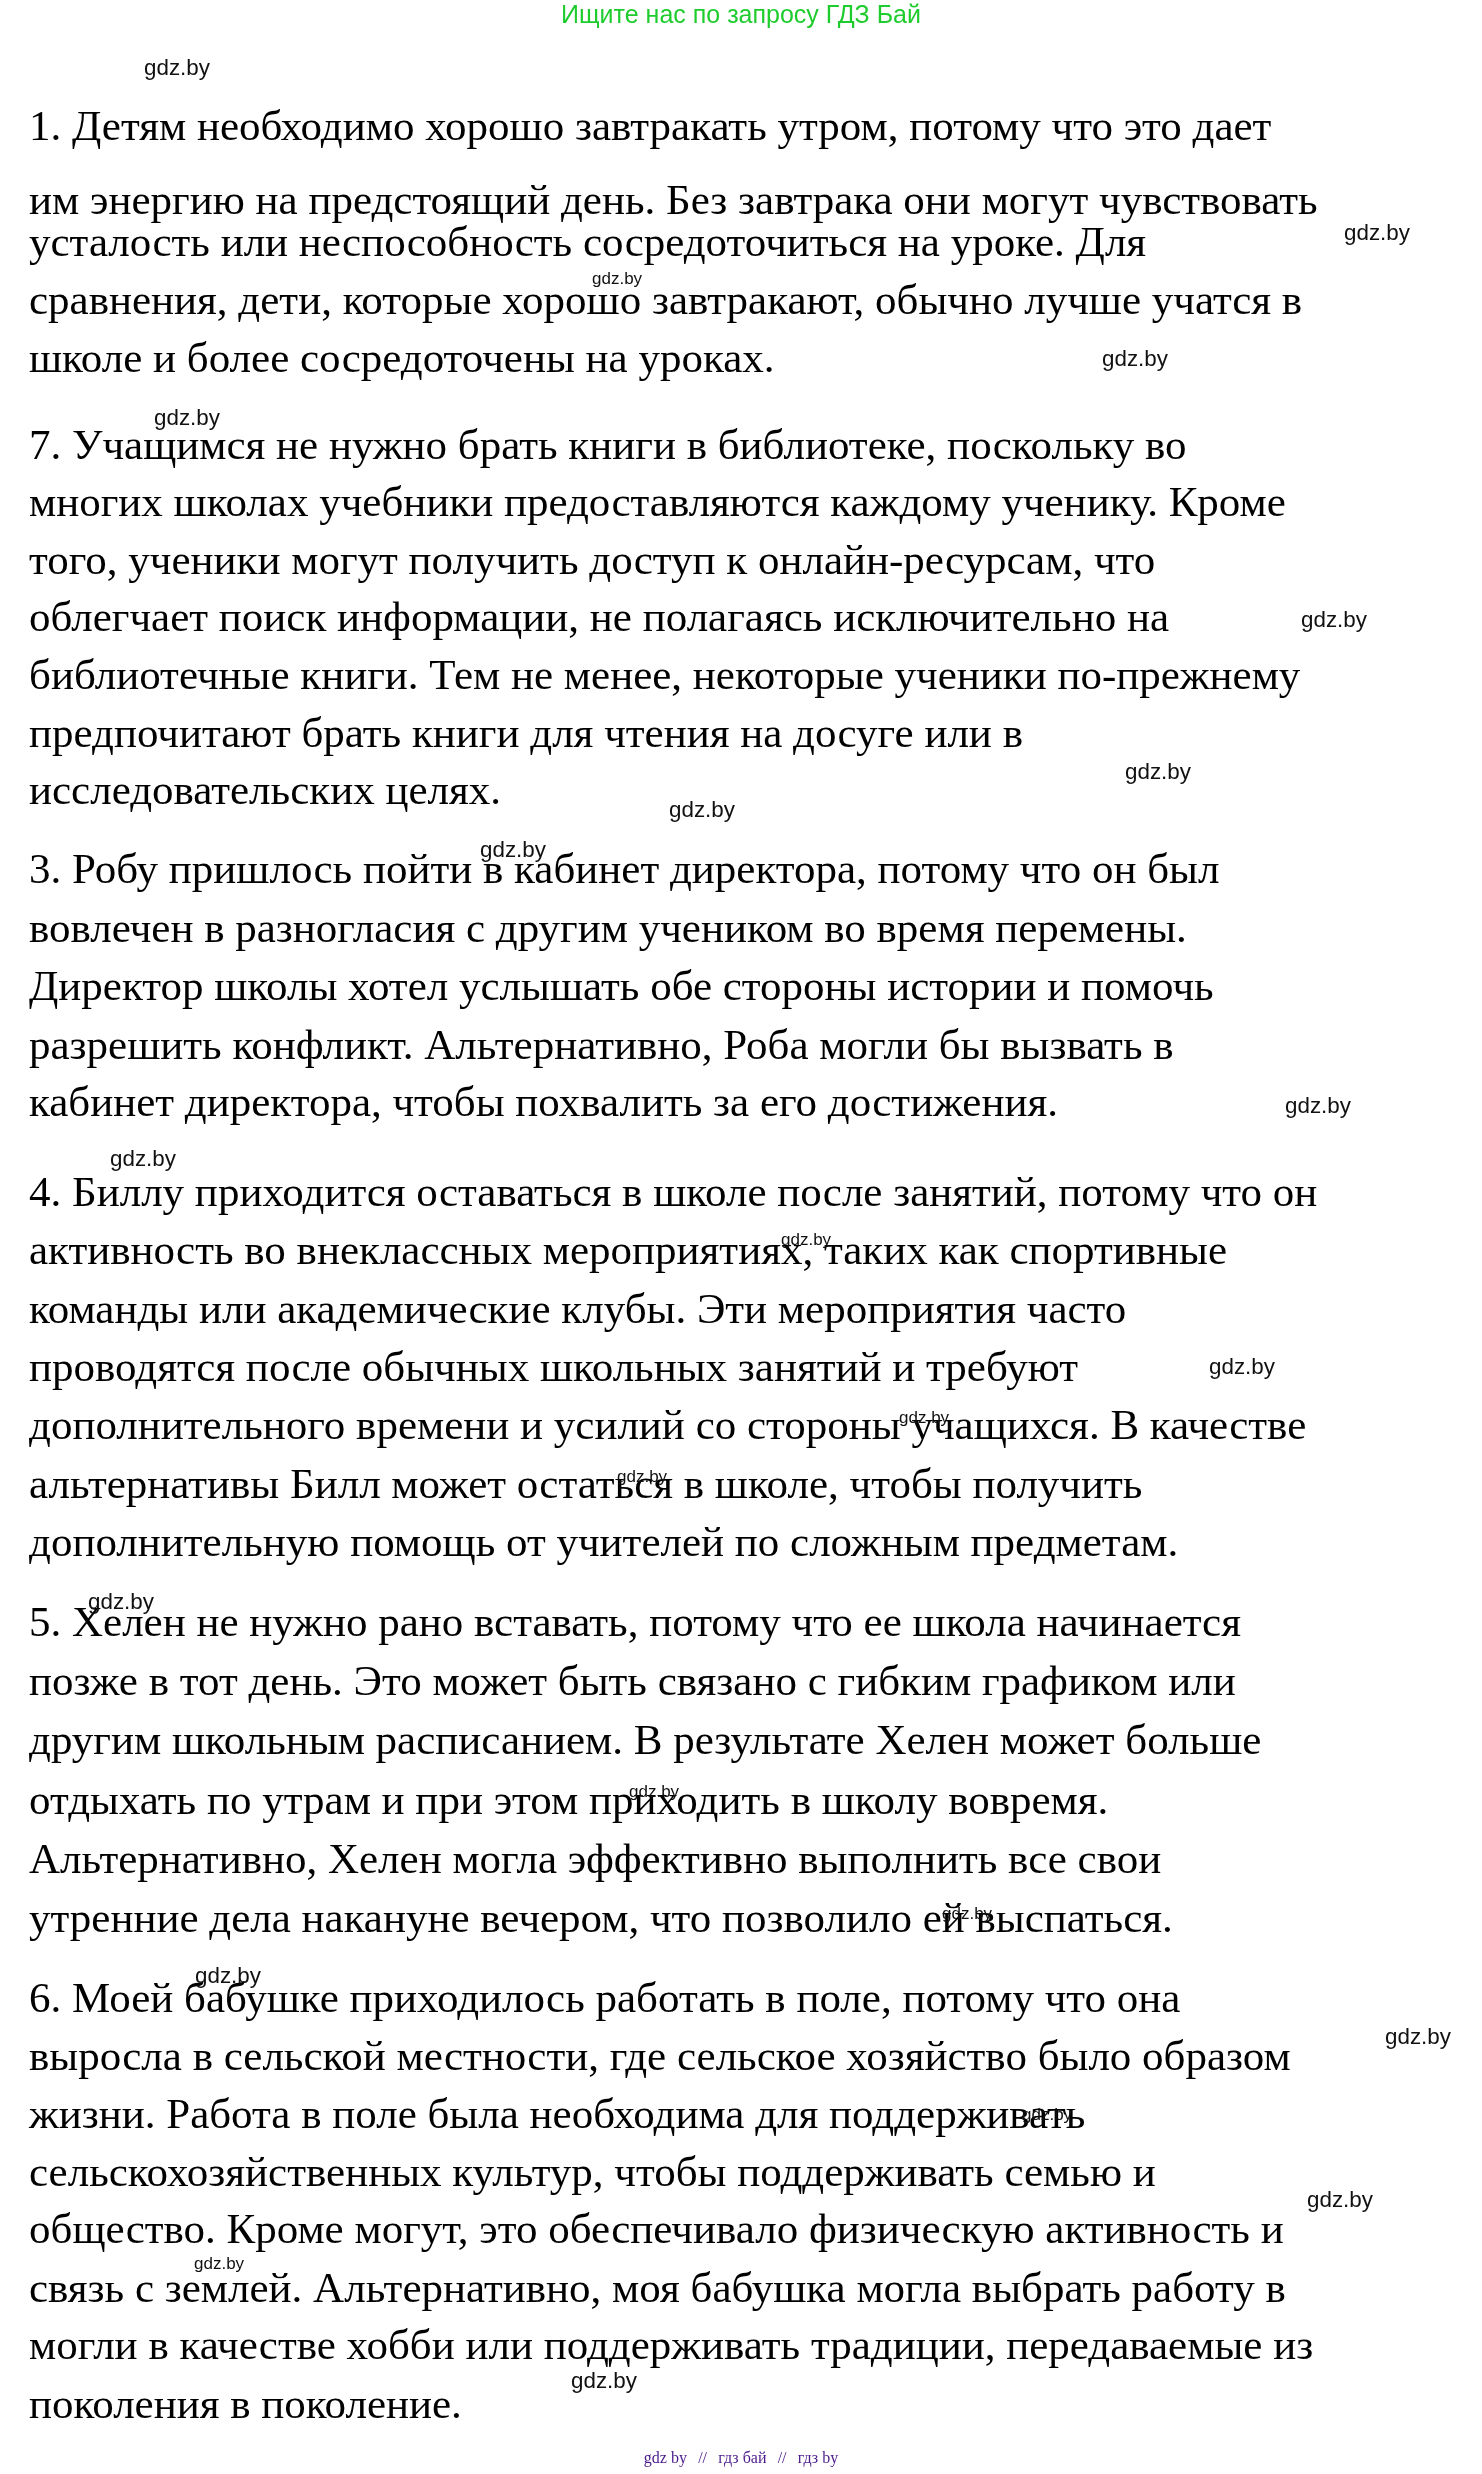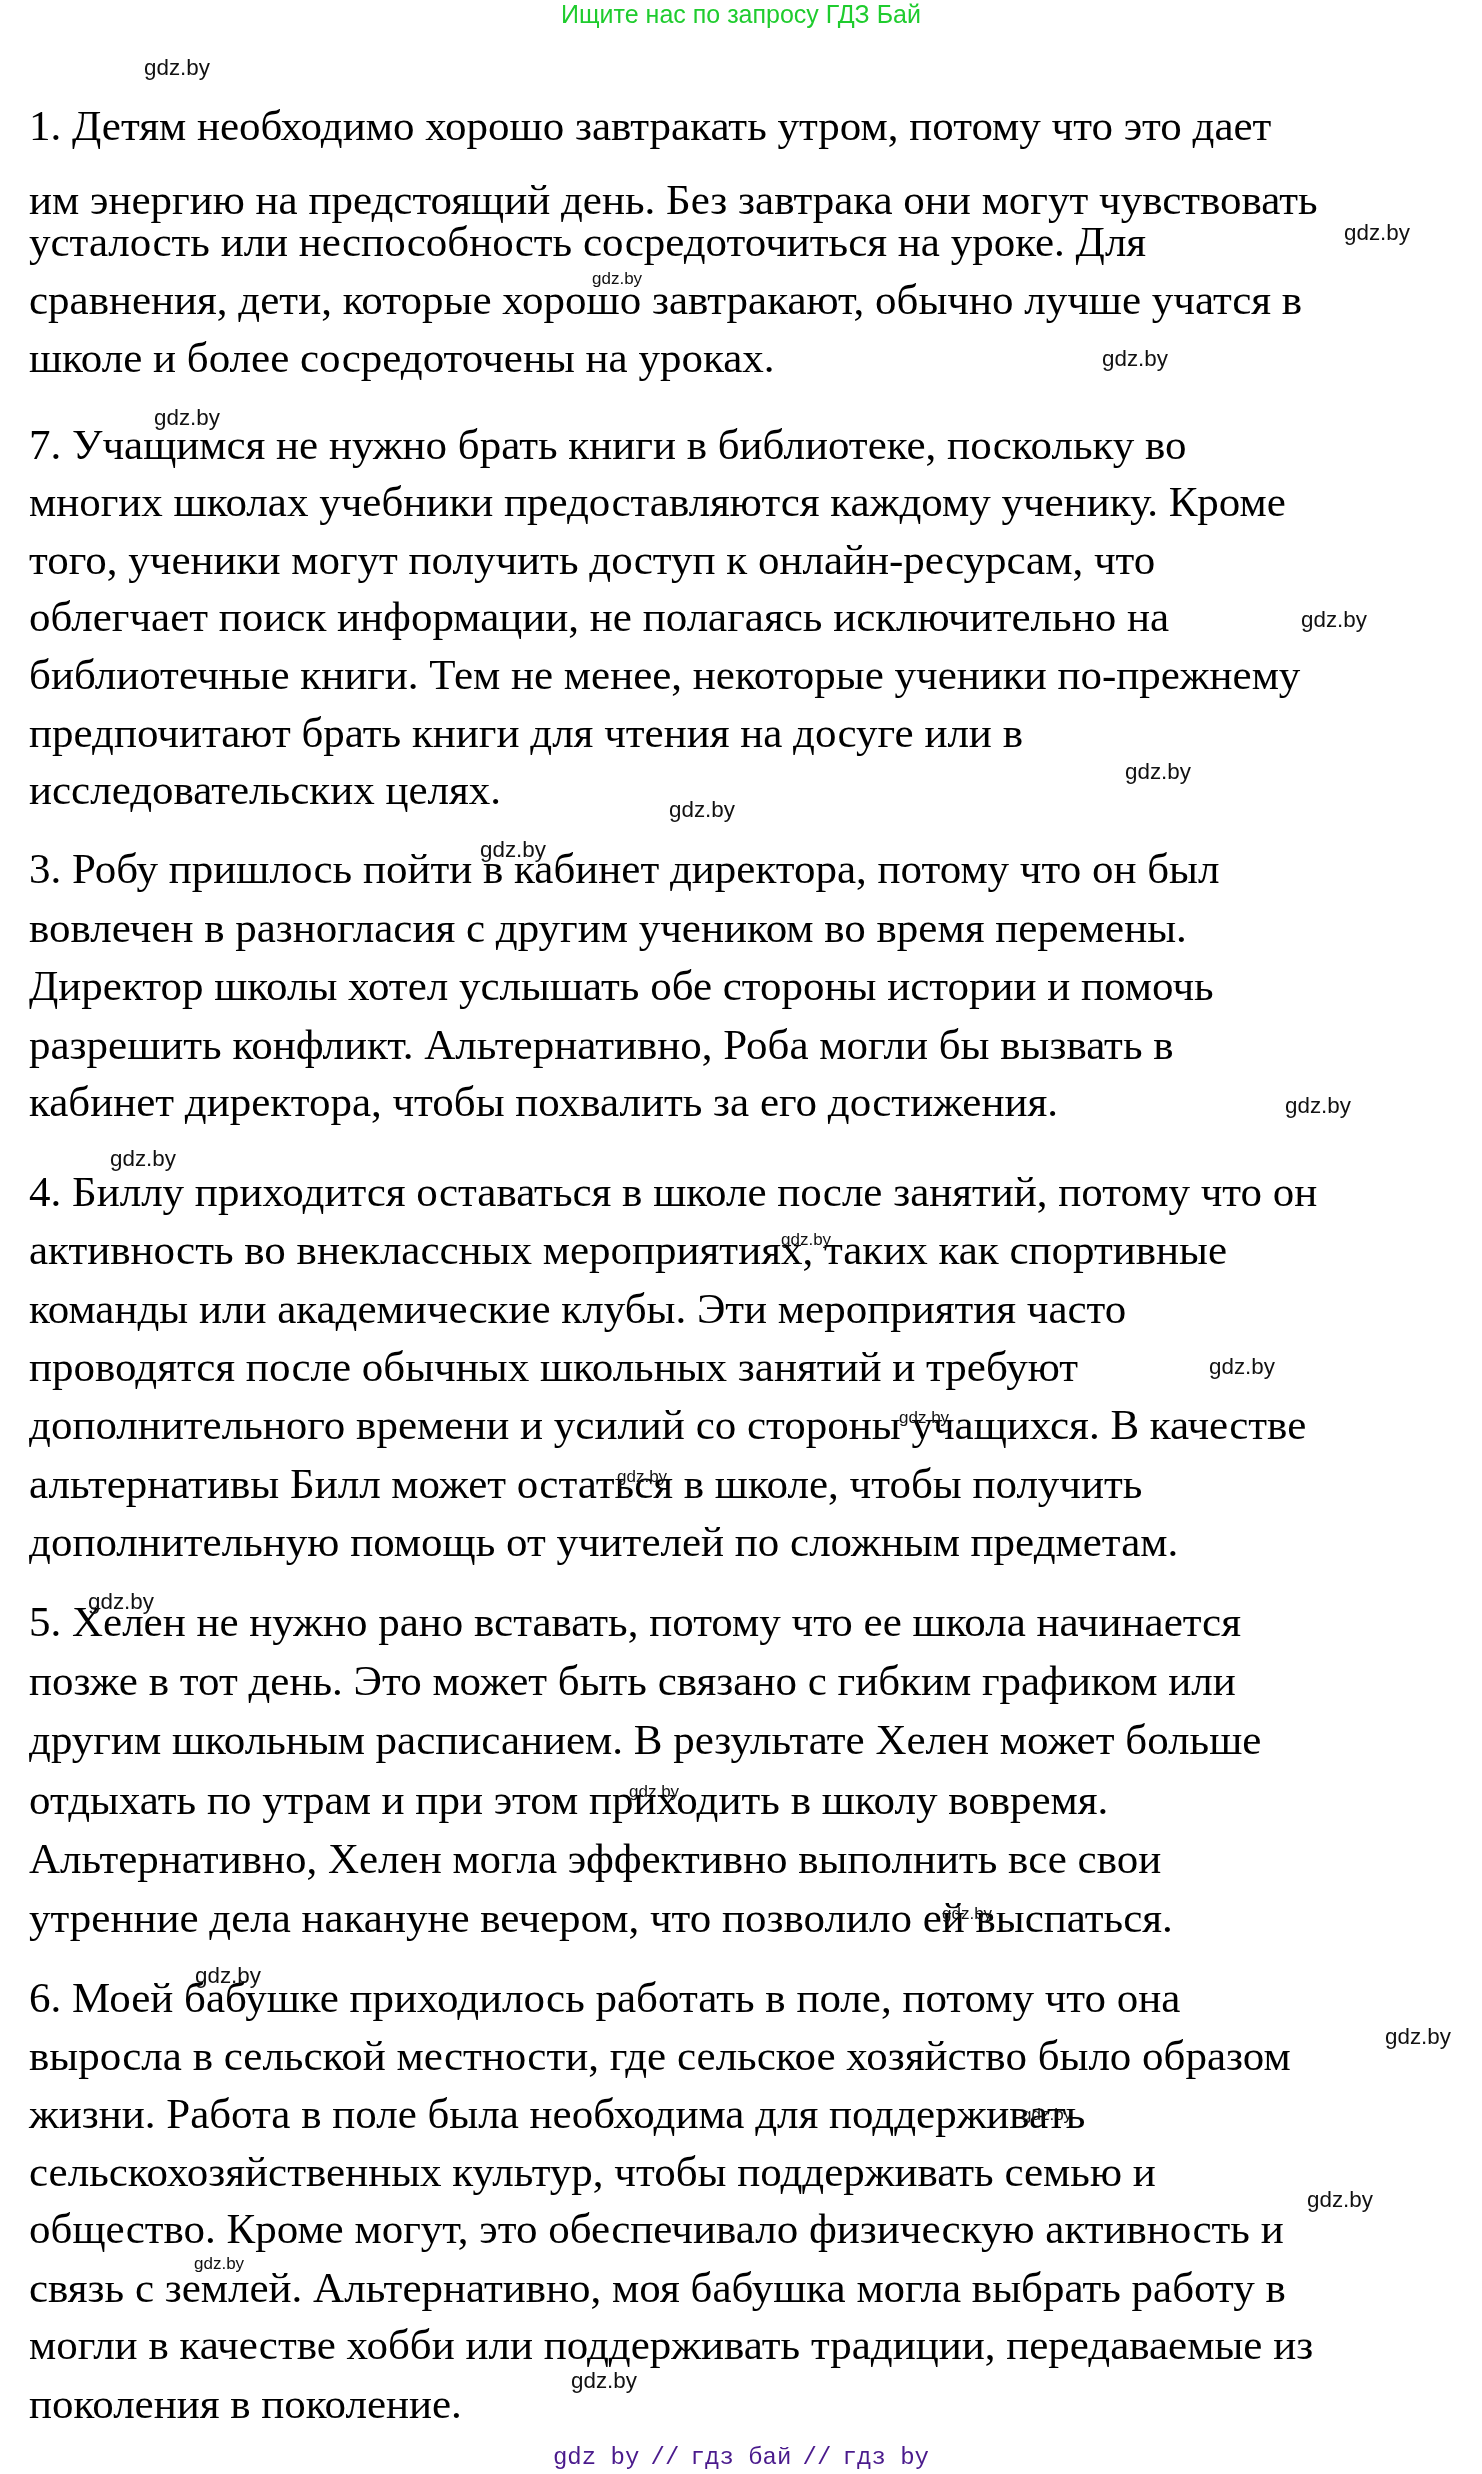--- a/index.html
+++ b/index.html
@@ -15,22 +15,22 @@
     line-height:48px; height:48px;
   }
   .wm {
     position:absolute; white-space:nowrap;
     font-family:"Liberation Sans", sans-serif; color:#111;
     font-size:22.4px; line-height:24px;
   }
   .wm.small { font-size:17px; line-height:19px; }
   .footer {
     position:absolute; left:0; width:1482px; top:2444px; height:27px;
-    text-align:center; font-family:Liberation Mono, monospace;
-    font-size:24px; line-height:27px; color:#4a1a8c;
+    text-align:center; font-family:Liberation Serif, serif;
+    font-size:16px; line-height:27px; color:#4a1a8c;
   }
   .footer .sep { padding:0 11.2px; }
 </style>
 </head>
 <body>
 
 <div class="header">Ищите нас по запросу ГДЗ Бай</div>
 
 <div>
   <div class="line" style="top:102px">1. Детям необходимо хорошо завтракать утром, потому что это дает</div>

